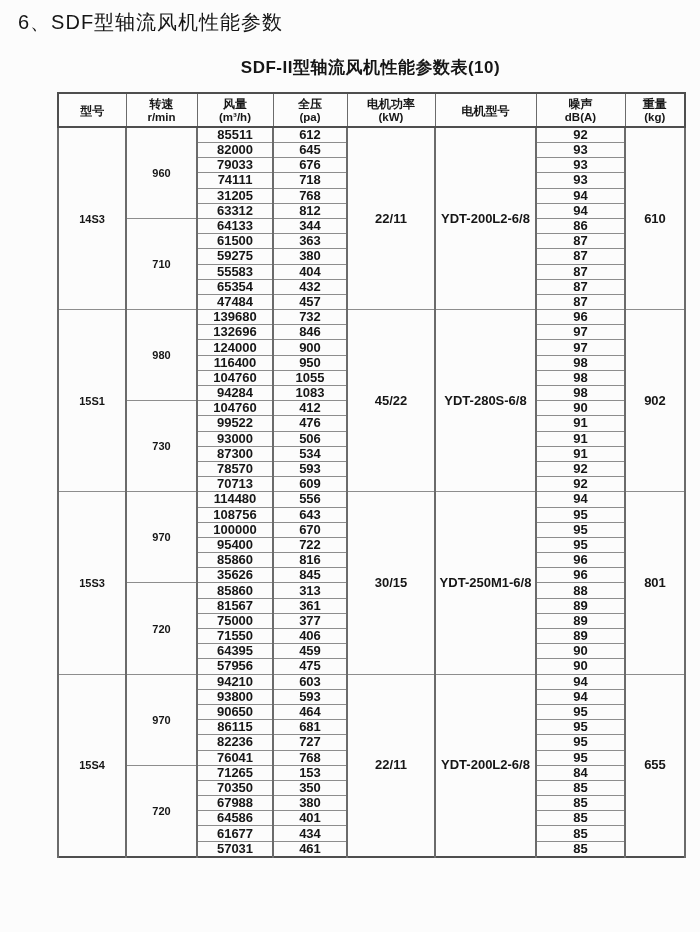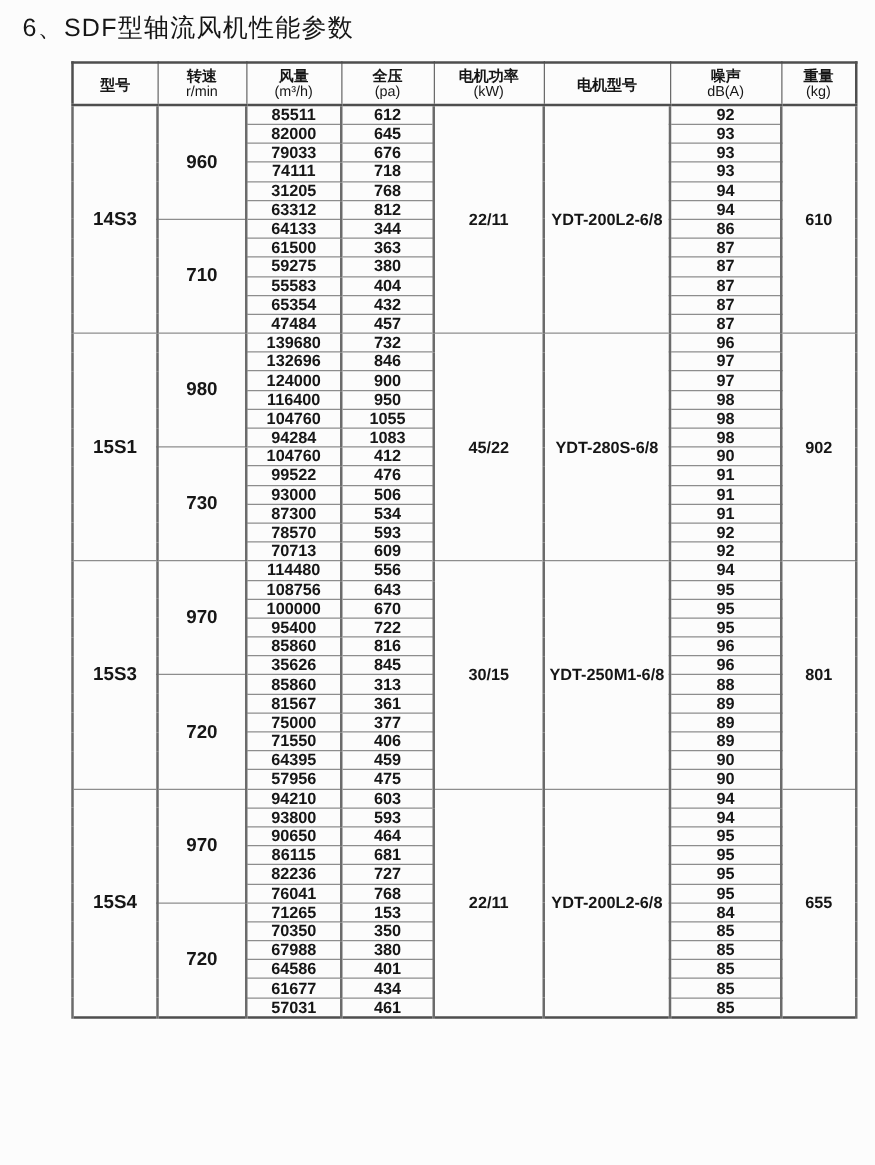--- a/index.html
+++ b/index.html
@@ -43,44 +43,45 @@
     border:1px solid var(--grid-vert);
     border-bottom:2px solid var(--grid-strong);
     font-size:12px;
     font-weight:bold;
     padding:3px 0 2px 0;
     height:22px;
     vertical-align:middle;
     text-align:center;
     line-height:14px;
   }
-  th .sub{display:block;font-size:11.5px;line-height:13px;font-weight:normal;}
+  th .sub{display:block;font-size:11.5px;line-height:13px;font-weight:bold;}
   th .sub:empty{display:none;}
   td{
     border-left:2px solid var(--grid-vert);
     border-right:2px solid var(--grid-vert);
     border-top:1px solid var(--grid);
     border-bottom:1px solid var(--grid);
     text-align:center;
     vertical-align:middle;
     font-size:13px;
     font-weight:bold;
     height:15.2px;
     padding:0;
     line-height:14px;
     overflow:hidden;
     white-space:nowrap;
   }
-  td.model,td.speed{font-size:15px;}
+  td.model,td.speed{font-size:11px;}
 </style>
 </head>
 <body>
 
 <div>
   <div class="heading">6、SDF型轴流风机性能参数</div>
+  <div class="subtitle">SDF-II型轴流风机性能参数表(10)</div>
 
   <table class="perf">
     <colgroup>
       <col style="width:68px">
         <col style="width:71px">
         <col style="width:76px">
         <col style="width:74px">
       <col style="width:88px">
         <col style="width:101px">
         <col style="width:89px">

